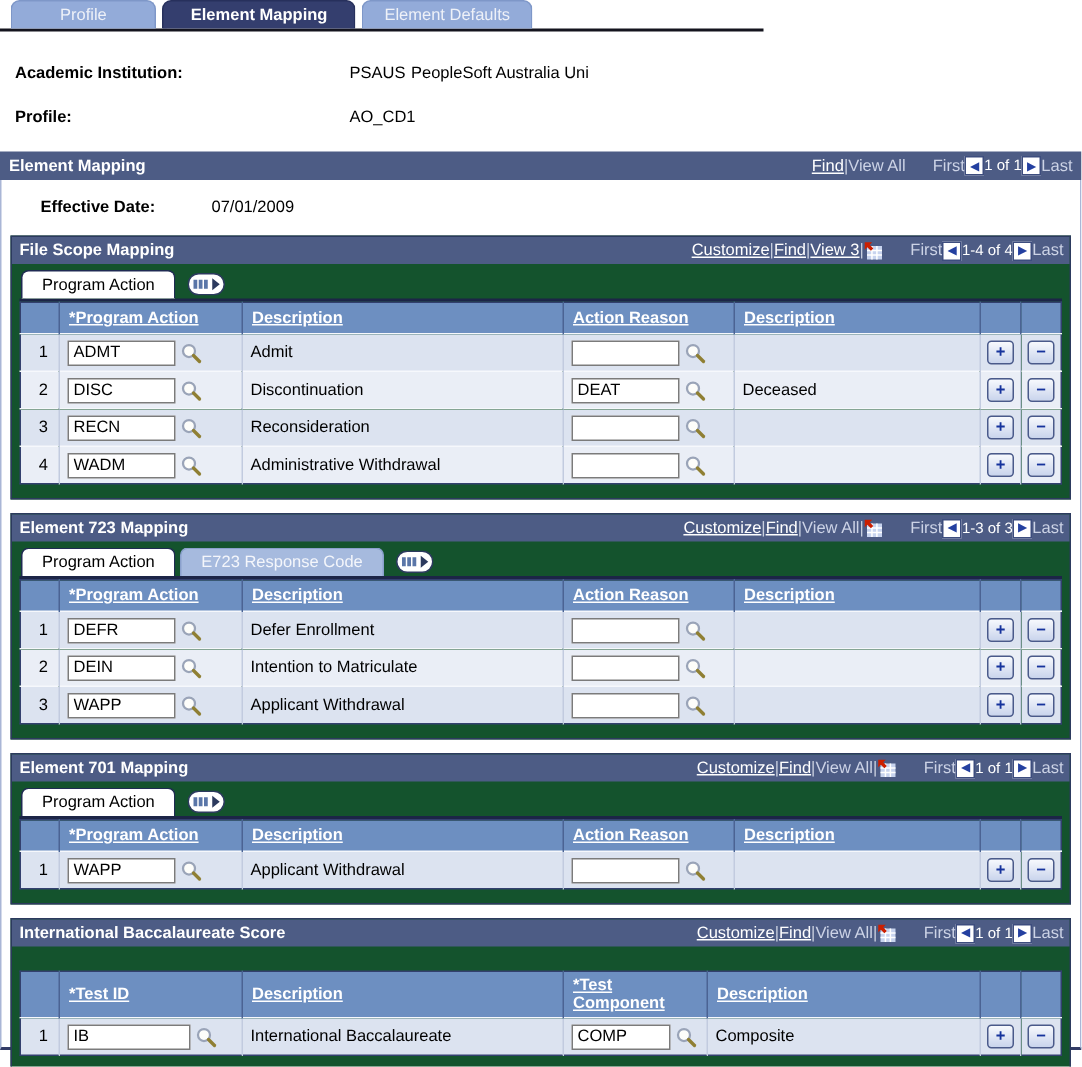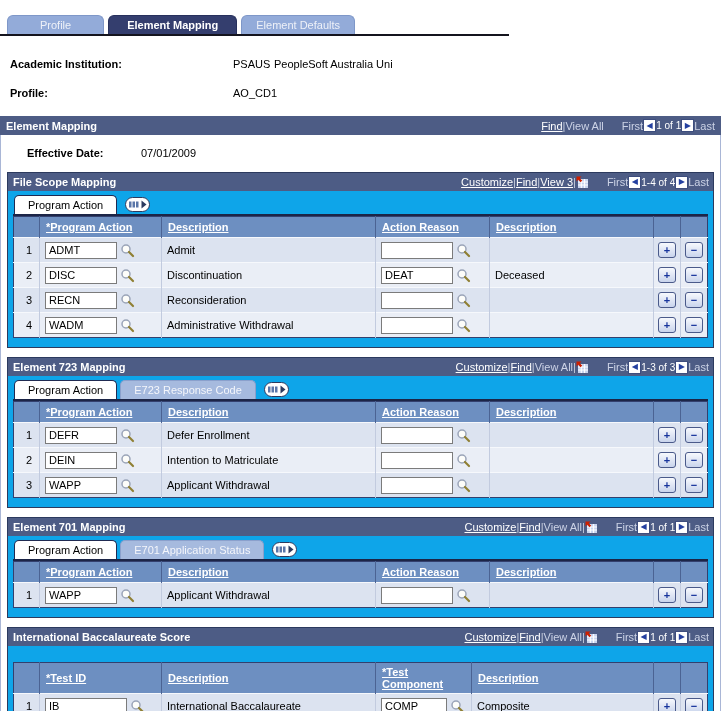--- a/index.html
+++ b/index.html
@@ -3,21 +3,21 @@
 <meta charset="utf-8">
 <style>
   * { box-sizing: border-box; margin: 0; padding: 0; }
   html,body { background:#fff; }
   body {
     width:721px; height:711px; overflow:hidden;
     font-family:"Liberation Sans","DejaVu Sans",sans-serif;
     font-size:11px; color:#000;
   }
   
-  .tabbar { display:flex; gap:4px; margin:15px 0 0 7px; align-items:flex-end; }
+  .tabbar { display:flex; gap:4px; margin:0 0 0 7px; align-items:flex-end; }
   .ptab {
     background:#93abd9; color:#eef1f8; border:1px solid #7e97c8; border-bottom:none;
     border-radius:6px 6px 0 0; padding:3px 14px 3px 14px; cursor:pointer; white-space:nowrap;
   }
   .ptab.wide { padding:3px 32px; }
   .ptab.active { background:#343e6e; color:#fff; font-weight:bold; border-color:#27305c; padding:3px 18px; }
   .tab-underline { height:2px; background:#14141e; width:509px; }
 
   
   .fields { margin:22px 0 13px 10px; }
@@ -44,21 +44,21 @@
   .postext { color:#fff; font-size:10px; white-space:nowrap; }
 
   .scrollarea {
     height:580px; border-left:1px solid #a9b6d6; border-right:1px solid #a9b6d6;
     border-bottom:2px solid #333c66; padding:10px 6px 0 6px;
   }
   .effrow { display:flex; margin:2px 0 13px 4px; }
   .efflabel { font-weight:bold; width:130px;padding-left:16px; }
 
   
-  .groupbox { border:1px solid #2c3a5e; margin-bottom:9px; background:#0ea5e9; }
+  .groupbox { border:1px solid #2c3a5e; margin-bottom:9px; background:#14532d; }
   .gb-header {
     height:18px; background:#4d5c85; color:#fff; display:flex; align-items:center;
     padding:0 4px 0 5px;
   }
   .gb-title { font-weight:bold; flex:1; white-space:nowrap; }
   .gb-content { padding:4px 5px 9px 5px; }
 
   .subtabs { display:flex; gap:3px; align-items:flex-end; border-bottom:2px solid #1c2547; padding-left:1px; }
   .stab {
     border-radius:5px 5px 0 0; padding:3px 13px; white-space:nowrap; cursor:pointer;
@@ -497,21 +497,20 @@
         <span class="dis">First</span>
         <span class="navbtn">◀</span>
         <span class="postext">1 of 1</span>
         <span class="navbtn">▶</span>
         <span class="dis">Last</span>
       </span>
     </div>
     <div class="gb-content">
       <div class="subtabs">
         <span class="stab active">Program Action</span>
-        <span class="stab inactive">E701 Application Status</span>
         <span class="tabgridicon">
           <svg width="25" height="15" viewBox="0 0 25 15">
               <rect x="0.5" y="0.5" width="24" height="14" rx="7" fill="#fff" stroke="#2c3a5e"></rect>
               <rect x="4" y="4.5" width="2.5" height="6" fill="#5a76a8"></rect>
               <rect x="7.5" y="4.5" width="2.5" height="6" fill="#5a76a8"></rect>
               <rect x="11" y="4.5" width="2.5" height="6" fill="#5a76a8"></rect>
               <path d="M16.5 3.5 L21.5 7.5 L16.5 11.5 Z" fill="#2c3a5e"></path>
             </svg>
         </span>
       </div>

